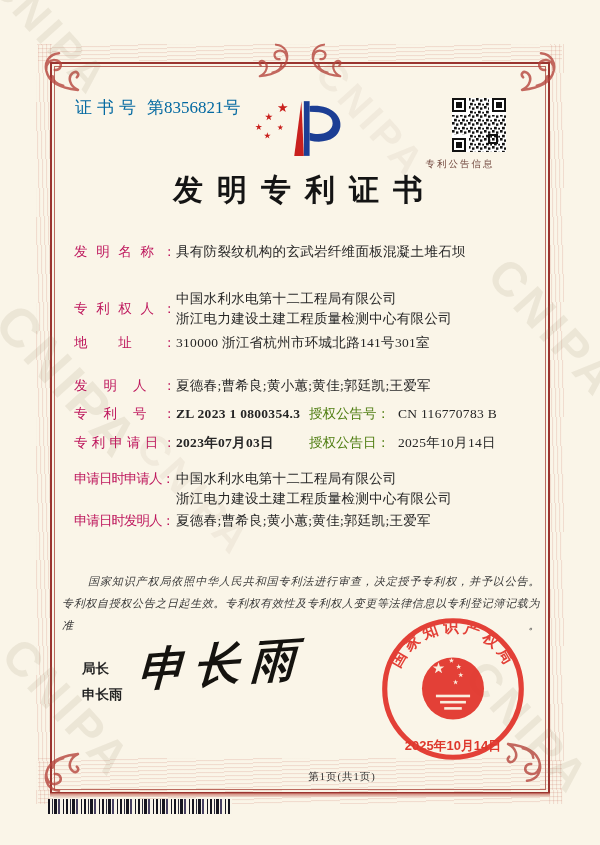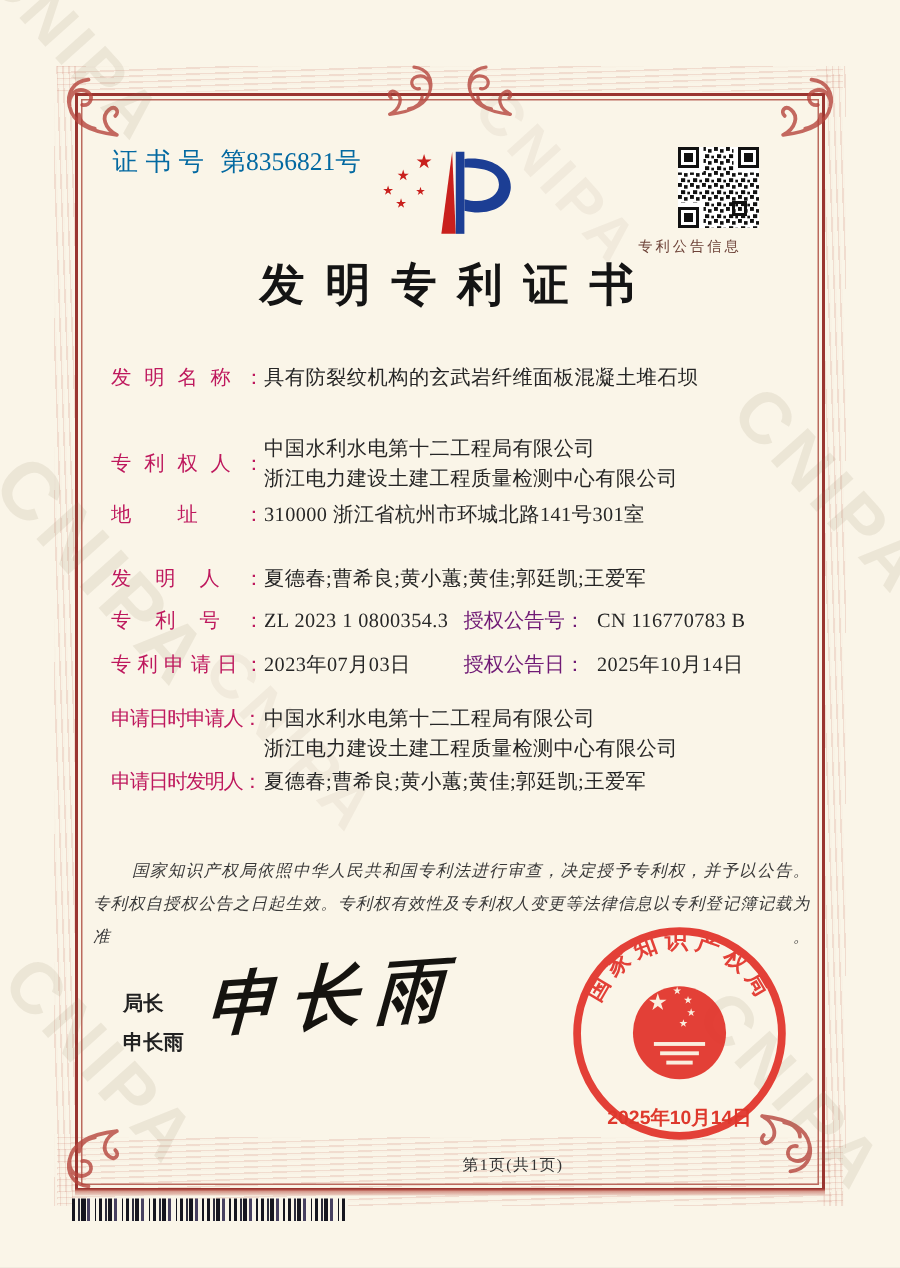--- a/index.html
+++ b/index.html
@@ -38,22 +38,22 @@
   .qr-caption{position:absolute;left:412px;top:158px;width:96px;text-align:center;font-size:9.5px;
       color:#6e4339;letter-spacing:2px;z-index:5;}
   .title{position:absolute;left:50px;top:170px;width:496px;text-align:center;font-size:30px;font-weight:700;
       letter-spacing:14px;padding-left:14px;box-sizing:border-box;color:#141414;z-index:5;}
   
   .fields{position:absolute;left:74px;top:242px;width:456px;font-size:13.5px;z-index:5;}
   .row{display:flex;align-items:flex-start;line-height:20px;}
   .flabel{width:102px;flex:none;text-align:justify;text-align-last:justify;color:#be185d;}
   .flabel.tight{letter-spacing:-1px;text-align-last:auto;}
   .fvalue{letter-spacing:.3px;color:#262626;}
-  .fvalue.col1{width:133px;flex:none;}
-  .flabel2{flex:none;margin-right:8px;color:#701a75;}
+  .fvalue.col1{width:133px;flex:none;font-weight:bold;}
+  .flabel2{flex:none;margin-right:8px;color:#4d7c0f;}
   .mb-a{margin-bottom:27px;} .mb-b{margin-bottom:4px;align-items:center;} .mb-c{margin-bottom:23px;}
   .mb-d{margin-bottom:8px;} .mb-e{margin-bottom:9px;} .mb-f{margin-bottom:16px;} .mb-g{margin-bottom:2px;}
   
   .statement{position:absolute;left:62px;top:570px;width:478px;z-index:5;
       font-style:italic;font-size:11px;letter-spacing:.5px;line-height:22px;color:#3a3a3a;font-family:Liberation Serif, serif;}
   .statement p{margin:0;text-align:justify;text-align-last:justify;}
   .statement p.first{text-indent:26px;}
   
   .sig-labels{position:absolute;left:82px;top:656px;z-index:5;
       font-family:"Liberation Sans","DejaVu Sans",sans-serif;font-size:13.5px;font-weight:700;color:#222;line-height:26px;}

